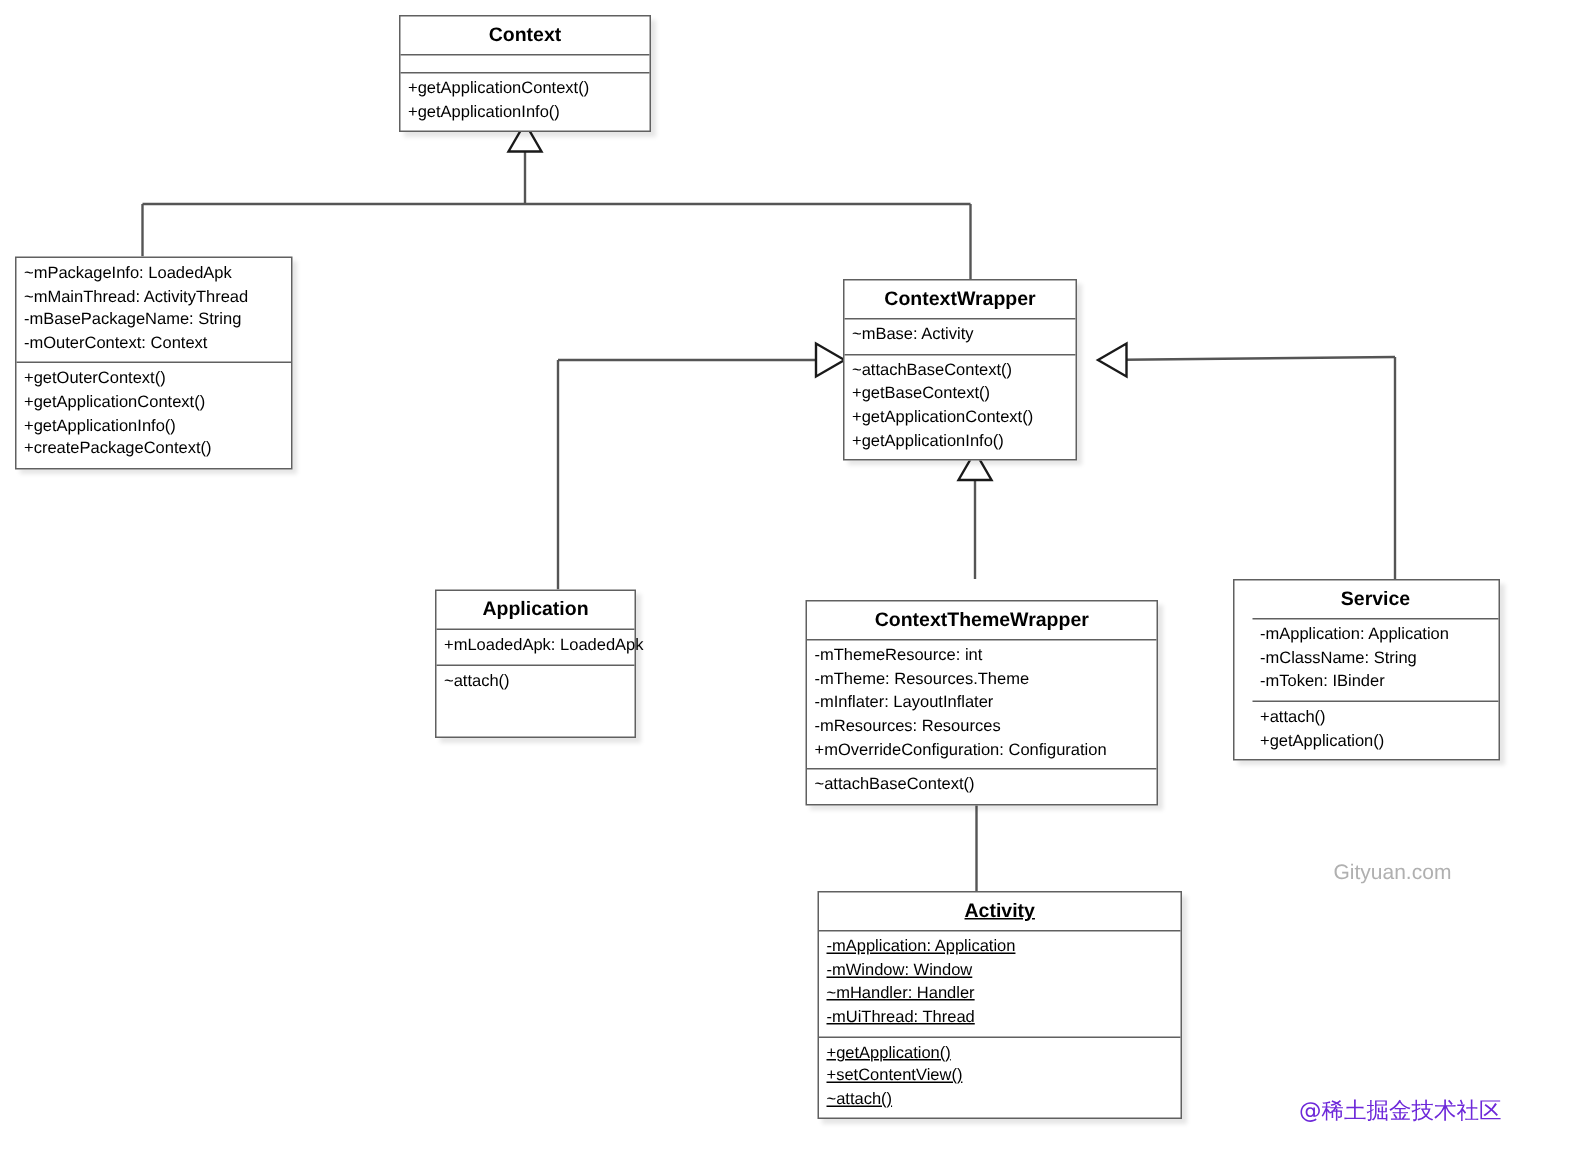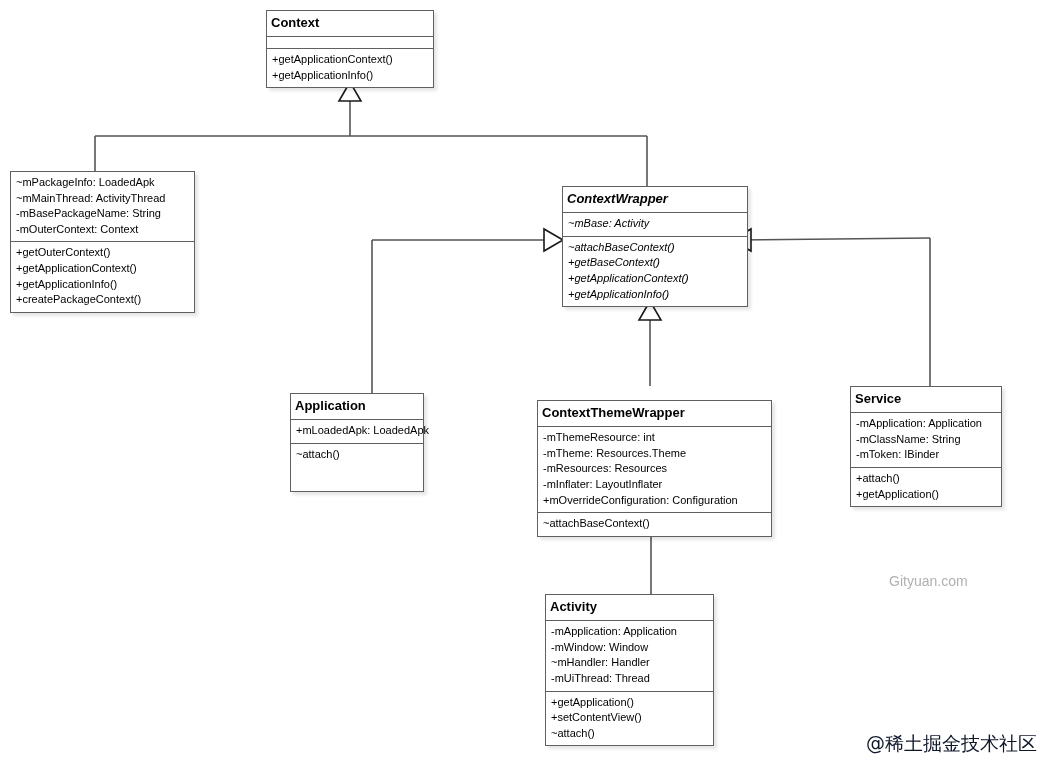--- a/index.html
+++ b/index.html
@@ -29,20 +29,21 @@
     position: absolute;
     z-index: 2;
     box-sizing: border-box;
     background: #ffffff;
     border: 1.6px solid #606060;
     box-shadow: 3px 3px 3px rgba(0,0,0,0.10);
     display: flex;
     flex-direction: column;
   }
   .uml-title {
+    text-align: center;
     font-weight: bold;
     font-size: 13px;
     color: #000000;
     padding: 5px 4px 6px 4px;
     border-bottom: 1.6px solid #606060;
     line-height: 1.1;
   }
   .uml-section {
     padding: 3px 4px 4px 5px;
     font-size: 11px;
@@ -71,22 +72,22 @@
   }
   #wm-gityuan {
     left: 889px;
     top: 573px;
     font-size: 14px;
     color: #b0b0b0;
   }
   #wm-juejin {
     left: 866px;
     top: 731px;
-    font-size: 19px;
-    color: #0f172a;
+    font-size: 15px;
+    color: #6d28d9;
     font-family: "DejaVu Sans", sans-serif;
   }
 </style>
 </head>
 <body>
 
 <div id="canvas">
 
   <svg id="wires" viewBox="0 0 1050 779" xmlns="http://www.w3.org/2000/svg">
     <g stroke="#555555" stroke-width="1.6" fill="none">
@@ -138,21 +139,21 @@
       <div class="uml-row">-mOuterContext: Context</div>
     </div>
     <div class="uml-section">
       <div class="uml-row">+getOuterContext()</div>
       <div class="uml-row">+getApplicationContext()</div>
       <div class="uml-row">+getApplicationInfo()</div>
       <div class="uml-row">+createPackageContext()</div>
     </div>
   </div>
 
-  <div class="uml-class" style="left:562px; top:186px; width:186px;font-style:italic;">
+  <div class="uml-class" style="left:562px; top:186px; width:156px;">
     <div class="uml-title">ContextWrapper</div>
     <div class="uml-section divided">
       <div class="uml-row">~mBase: Activity</div>
     </div>
     <div class="uml-section">
       <div class="uml-row">~attachBaseContext()</div>
       <div class="uml-row">+getBaseContext()</div>
       <div class="uml-row">+getApplicationContext()</div>
       <div class="uml-row">+getApplicationInfo()</div>
     </div>
@@ -166,43 +167,43 @@
     <div class="uml-section grow">
       <div class="uml-row">~attach()</div>
     </div>
   </div>
 
   <div class="uml-class" style="left:537px; top:400px; width:235px;">
     <div class="uml-title">ContextThemeWrapper</div>
     <div class="uml-section divided">
       <div class="uml-row">-mThemeResource: int</div>
       <div class="uml-row">-mTheme: Resources.Theme</div>
+      <div class="uml-row">-mInflater: LayoutInflater</div>
       <div class="uml-row">-mResources: Resources</div>
-      <div class="uml-row">-mInflater: LayoutInflater</div>
       <div class="uml-row">+mOverrideConfiguration: Configuration</div>
     </div>
     <div class="uml-section">
       <div class="uml-row">~attachBaseContext()</div>
     </div>
   </div>
 
-  <div class="uml-class" style="left:850px; top:386px; width:152px;">
+  <div class="uml-class" style="left:822px; top:386px; width:178px;padding-left:12px;">
     <div class="uml-title">Service</div>
     <div class="uml-section divided">
       <div class="uml-row">-mApplication: Application</div>
       <div class="uml-row">-mClassName: String</div>
       <div class="uml-row">-mToken: IBinder</div>
     </div>
     <div class="uml-section">
       <div class="uml-row">+attach()</div>
       <div class="uml-row">+getApplication()</div>
     </div>
   </div>
 
-  <div class="uml-class" style="left:545px; top:594px; width:169px;">
+  <div class="uml-class" style="left:545px; top:594px; width:243px;text-decoration:underline;">
     <div class="uml-title">Activity</div>
     <div class="uml-section divided">
       <div class="uml-row">-mApplication: Application</div>
       <div class="uml-row">-mWindow: Window</div>
       <div class="uml-row">~mHandler: Handler</div>
       <div class="uml-row">-mUiThread: Thread</div>
     </div>
     <div class="uml-section">
       <div class="uml-row">+getApplication()</div>
       <div class="uml-row">+setContentView()</div>

